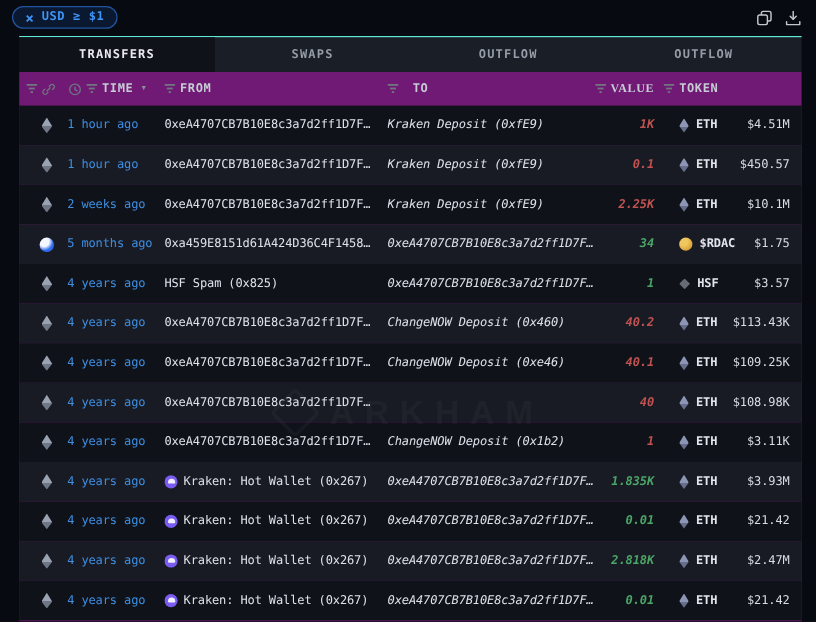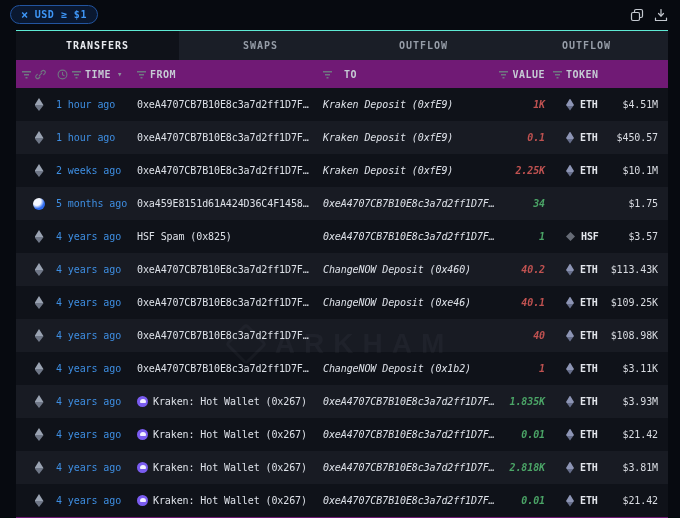--- a/index.html
+++ b/index.html
@@ -39,21 +39,21 @@
   .thead { position:relative; height:28px; color:#c6cbd4; font-size:10px; font-weight:bold; letter-spacing:.5px; }
   .hgroup { position:absolute; top:0; height:28px; display:flex; align-items:center; gap:4px; cursor:pointer; }
   .funnel { width:9px; height:8px; color:#6f7681; display:inline-block; }
   .funnel.blue { color:#4b50d8; }
   .hicon { width:11px; height:11px; color:#6f7681; display:inline-block; }
   .caret { color:#8a909a; font-size:9px; margin-left:2px; }
   .h-misc { left:6px; }
   .h-time { left:41px; }
   .h-from { left:121px; }
   .h-to   { left:307px;gap:12px; }
-  .h-value { right:123px; }
+  .h-value { right:123px;font-family:Liberation Serif, serif; }
   .h-token { left:537px; }
   .h-usd  { right:9px;margin-top:32px; }
 
   .tbody { position:relative; }
   .row { position:relative; height:33px; background:#0f1219; cursor:pointer; }
   .row.alt { background:#181b23; }
   .cell { position:absolute; top:0; height:33px; display:flex; align-items:center; font-size:10px; letter-spacing:-.1px; white-space:nowrap; }
   .c-chain { left:14px; width:18px; justify-content:center; }
   .c-time  { left:40px; color:#3e8ee2; }
   .c-from  { left:121px; max-width:182px; overflow:hidden; gap:5px; color:#dde1e8; }
@@ -270,20 +270,24 @@
             <span class="chain-icon ci-base"></span>
           </span>
     <span class="cell c-time">5 months ago</span>
     <span class="cell c-from">
             <span class="txt">0xa459E8151d61A424D36C4F1458…</span>
           </span>
     <span class="cell c-to">
             <span class="txt">0xeA4707CB7B10E8c3a7d2ff1D7F…</span>
           </span>
     <span class="cell c-value green">34</span>
+    <span class="cell c-token">
+            <span class="token-icon ti-rdac"></span>
+            <span class="txt">$RDAC</span>
+          </span>
     <span class="cell c-usd">$1.75</span>
   </div>
         <div class="row">
     <span class="cell c-chain">
             <span class="chain-icon ci-eth"></span>
           </span>
     <span class="cell c-time">4 years ago</span>
     <span class="cell c-from">
             <span class="txt">HSF Spam (0x825)</span>
           </span>
@@ -414,21 +418,21 @@
             <span class="txt">Kraken: Hot Wallet (0x267)</span>
           </span>
     <span class="cell c-to">
             <span class="txt">0xeA4707CB7B10E8c3a7d2ff1D7F…</span>
           </span>
     <span class="cell c-value green">2.818K</span>
     <span class="cell c-token">
             <span class="token-icon ti-eth"></span>
             <span class="txt">ETH</span>
           </span>
-    <span class="cell c-usd">$3.81M</span>
+    <span class="cell c-usd">$2.47M</span>
   </div>
         <div class="row">
     <span class="cell c-chain">
             <span class="chain-icon ci-eth"></span>
           </span>
     <span class="cell c-time">4 years ago</span>
     <span class="cell c-from">
             <span class="entity-icon ei-kraken"></span>
             <span class="txt">Kraken: Hot Wallet (0x267)</span>
           </span>

